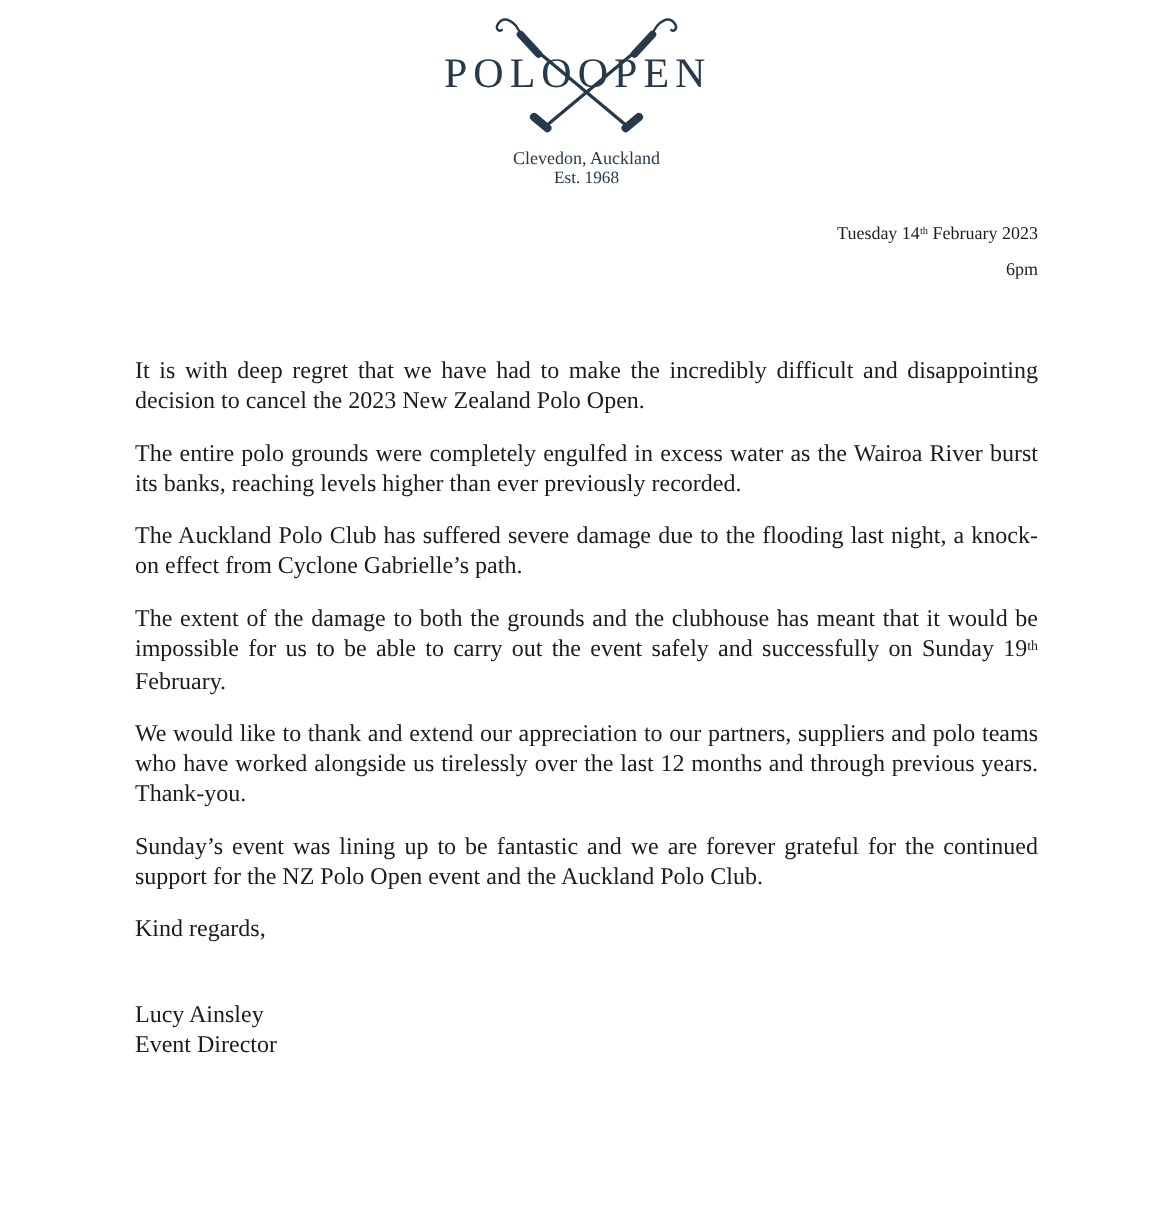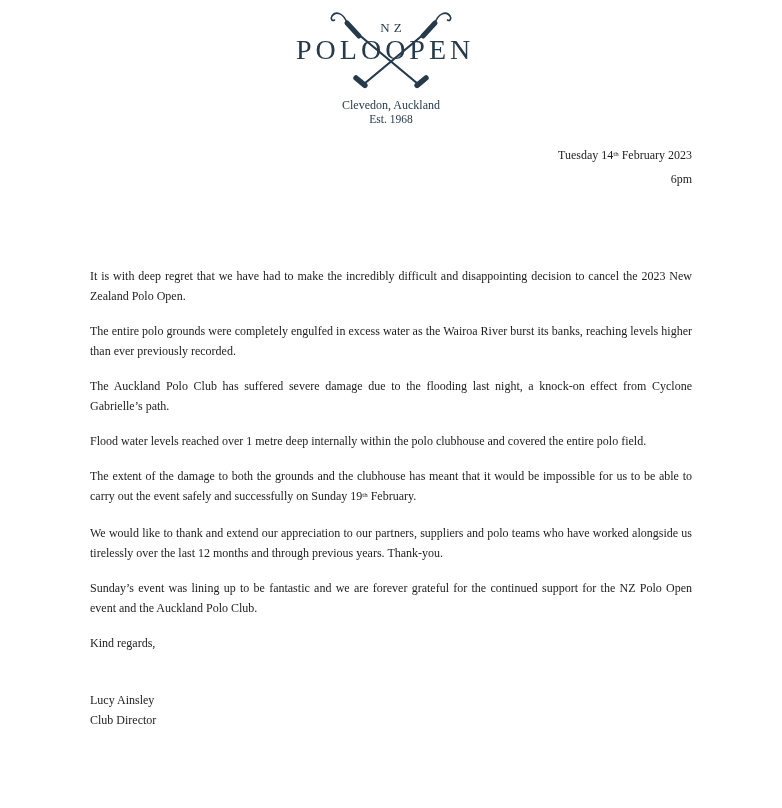--- a/index.html
+++ b/index.html
@@ -28,21 +28,21 @@
   .logo-caption  { text-align:center; font-size:12px;   color:var(--brand); margin-top:7px; line-height:13px; }
   .logo-caption2 { text-align:center; font-size:11.5px; color:var(--brand); margin-top:1px; line-height:13px; }
   
   .dateline {
     position:absolute; top:144px; right:90px;
     text-align:right; font-size:12px; line-height:22px;
   }
   
   .body {
     position:absolute; top:238px; left:90px; width:602px;
-    font-size:12px; line-height:20px; text-align:justify;margin-top:28px;
+    font-size:16px; line-height:20px; text-align:justify;
   }
   .body p { margin:0 0 15px 0; }
   sup.ord { font-size:0.58em; position:relative; top:-0.45em; vertical-align:baseline; }
   .closing   { margin-top:32px; }
   .signature { margin-top:37px; }
   .signature div { line-height:20px; }
 </style>
 </head>
 <body>
 
@@ -59,45 +59,43 @@
 
           <path d="M139,17 C142,8 150,4 154,10 C156,13 153.5,15.5 151.5,14" stroke-width="1.6"></path>
           <line x1="139" y1="17" x2="127" y2="30" stroke-width="5"></line>
           <line x1="128" y1="28" x2="68" y2="78" stroke-width="2.2"></line>
         </g>
         <g fill="#263a4c">
           <rect x="117" y="73" width="17" height="5.5" rx="2.7" transform="rotate(-40 125.5 75.7)"></rect>
           <rect x="56" y="73" width="17" height="5.5" rx="2.7" transform="rotate(40 64.5 75.7)"></rect>
         </g>
       </svg>
-      <div class="logo-nz">NZ</div>
       <div class="logo-words">
         <span>POLO</span>
         <span>OPEN</span>
       </div>
     </div>
     <div class="logo-caption">Clevedon, Auckland</div>
     <div class="logo-caption2">Est. 1968</div>
   </div>
 
   <div class="dateline">
     <div><span>Tuesday 14</span><sup class="ord">th</sup><span> February 2023</span></div>
     <div>6pm</div>
   </div>
 
   <div class="body">
     <p>It is with deep regret that we have had to make the incredibly difficult and disappointing decision to cancel the 2023 New Zealand Polo Open.</p>
     <p>The entire polo grounds were completely engulfed in excess water as the Wairoa River burst its banks, reaching levels higher than ever previously recorded.</p>
     <p>The Auckland Polo Club has suffered severe damage due to the flooding last night, a knock-on effect from Cyclone Gabrielle’s path.</p>
-    <p>Flood water levels reached over 1 metre deep internally within the polo clubhouse and covered the entire polo field.</p>
     <p><span>The extent of the damage to both the grounds and the clubhouse has meant that it would be impossible for us to be able to carry out the event safely and successfully on Sunday 19</span><sup class="ord">th</sup><span> February.</span></p>
     <p>We would like to thank and extend our appreciation to our partners, suppliers and polo teams who have worked alongside us tirelessly over the last 12 months and through previous years. Thank-you.</p>
     <p>Sunday’s event was lining up to be fantastic and we are forever grateful for the continued support for the NZ Polo Open event and the Auckland Polo Club.</p>
 
     <p class="closing">Kind regards,</p>
 
     <div class="signature">
       <div>Lucy Ainsley</div>
-      <div>Club Director</div>
+      <div>Event Director</div>
     </div>
   </div>
 
 </div>
 
 </body></html>

